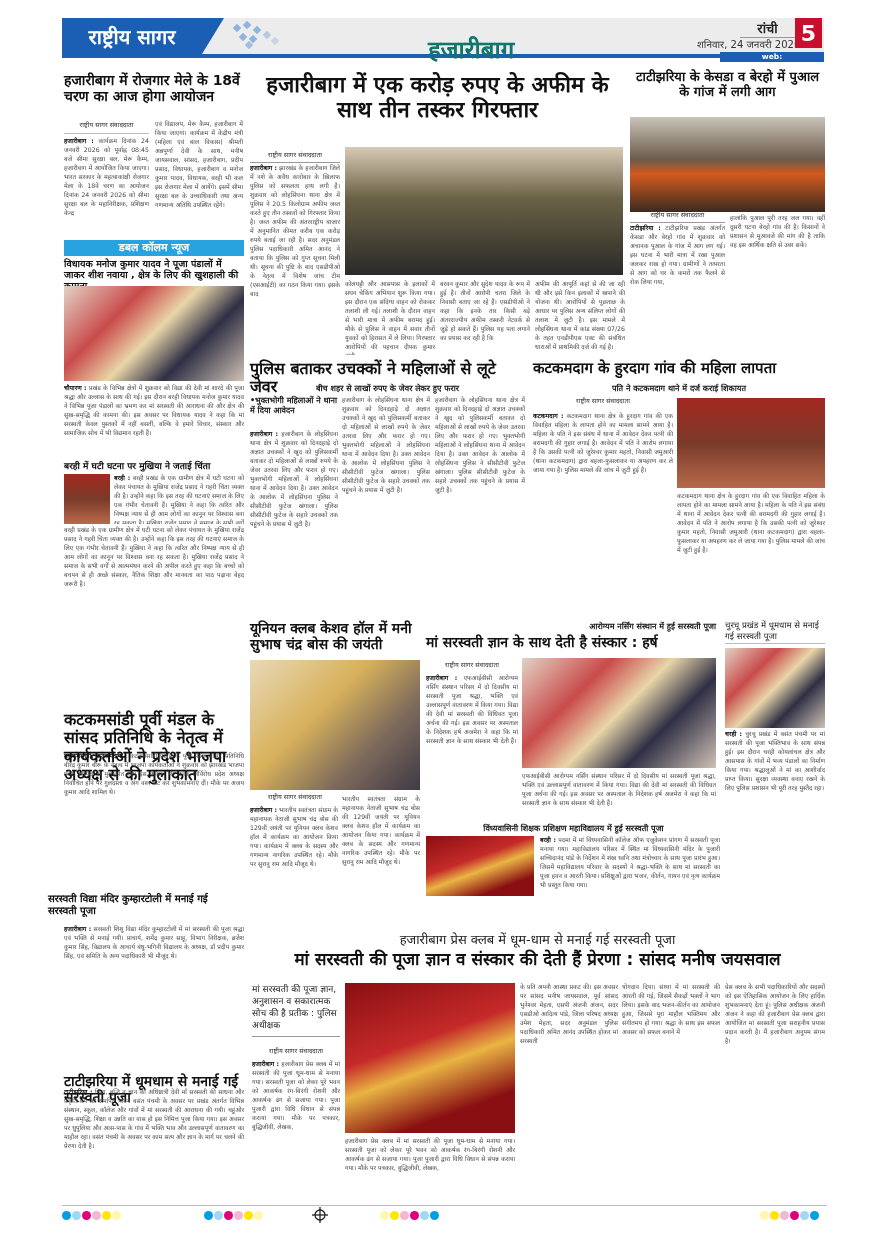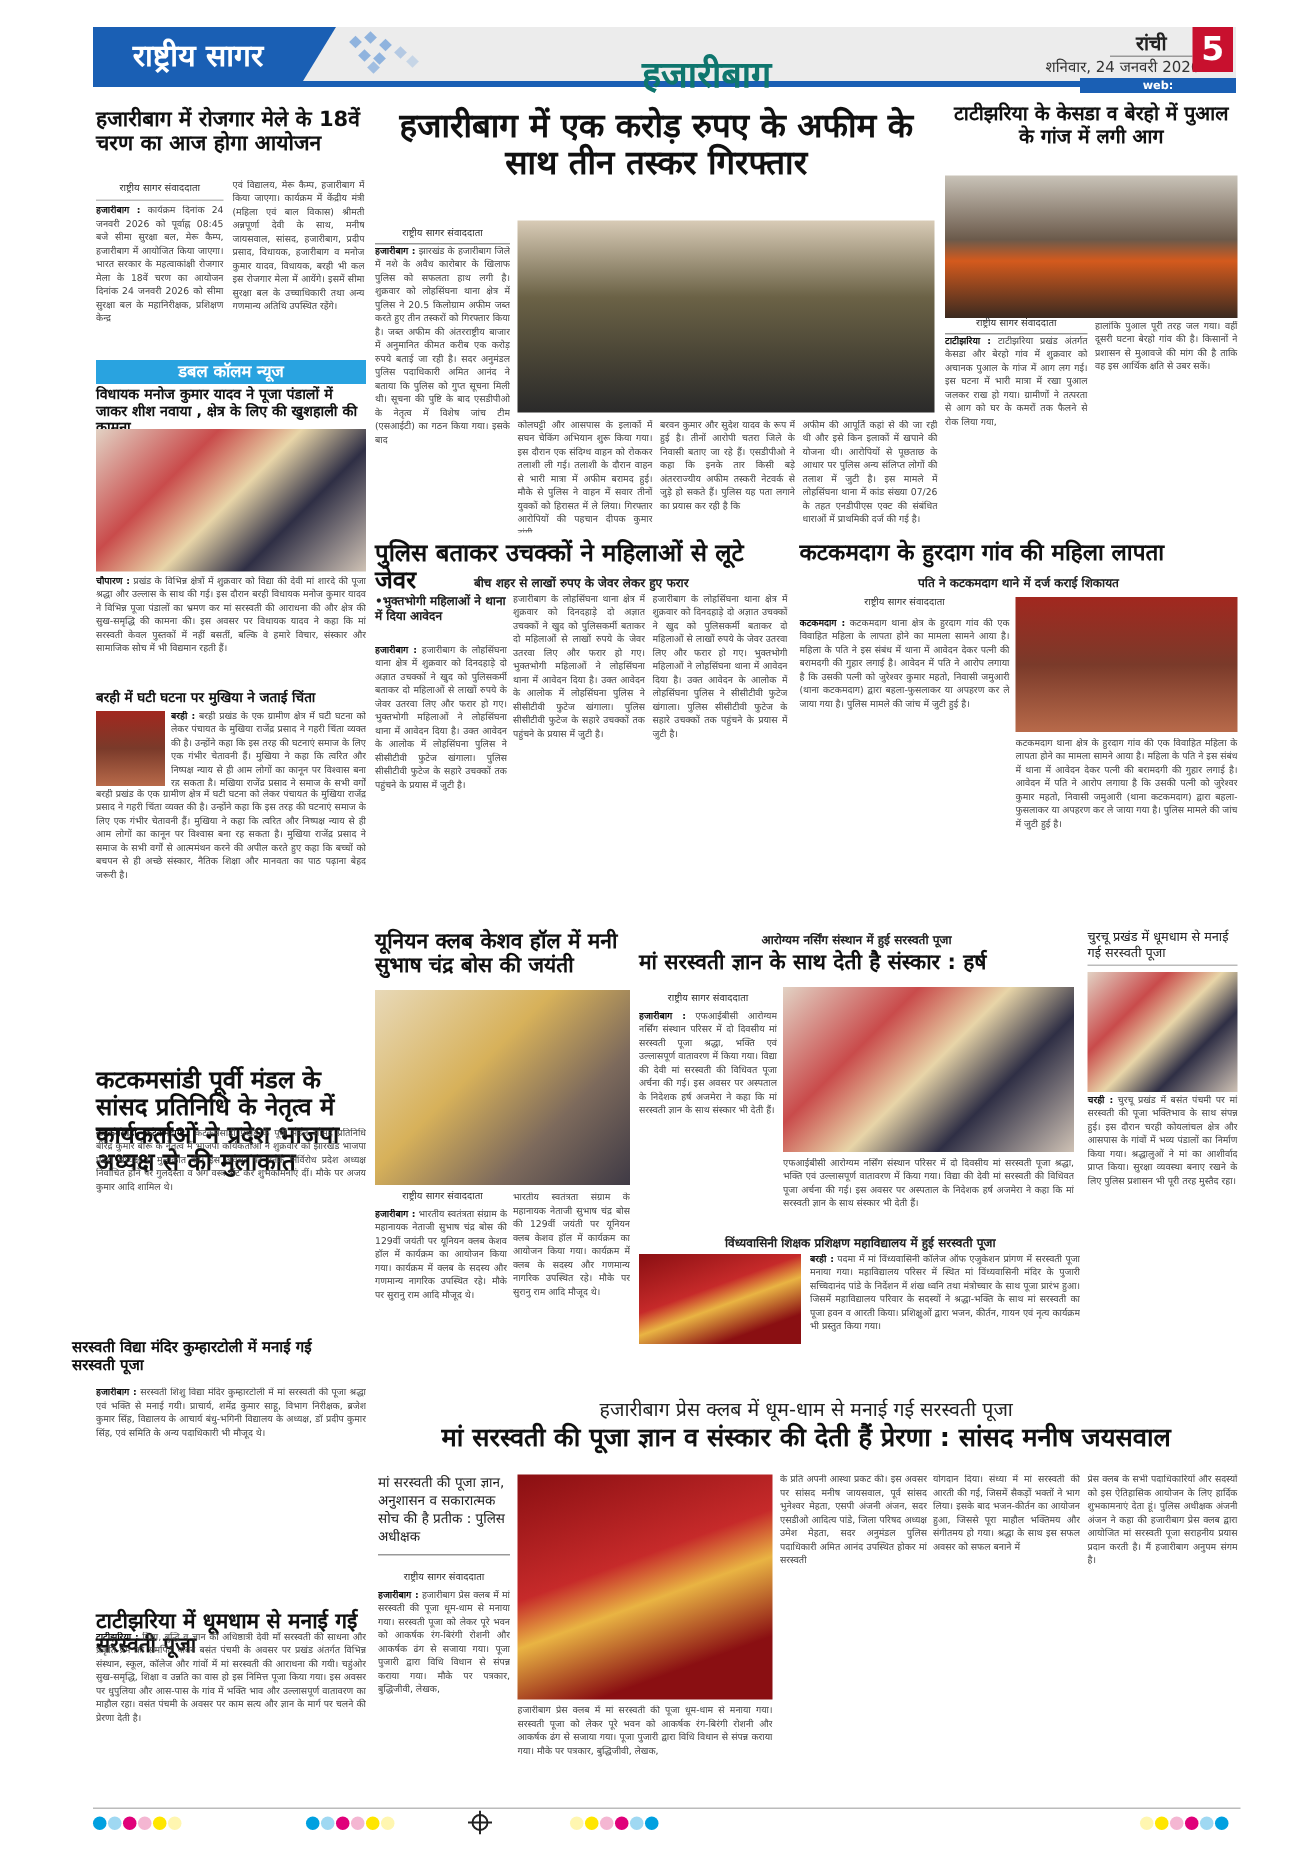--- a/index.html
+++ b/index.html
@@ -108,21 +108,21 @@
 <div class="abs body" style="left:533px;top:412px;width:140px;height:198px"><b>कटकमदाग :</b> <span>कटकमदाग थाना क्षेत्र के हुरदाग गांव की एक विवाहित महिला के लापता होने का मामला सामने आया है। महिला के पति ने इस संबंध में थाना में आवेदन देकर पत्नी की बरामदगी की गुहार लगाई है। आवेदन में पति ने आरोप लगाया है कि उसकी पत्नी को जुरेश्वर कुमार महतो, निवासी जमुआरी (थाना कटकमदाग) द्वारा बहला-फुसलाकर या अपहरण कर ले जाया गया है। पुलिस मामले की जांच में जुटी हुई है।</span></div>
 <div class="abs photo ph-person" style="left:677px;top:398px;width:148px;height:90px"></div>
 <div class="abs body" style="left:677px;top:492px;width:148px;height:118px">कटकमदाग थाना क्षेत्र के हुरदाग गांव की एक विवाहित महिला के लापता होने का मामला सामने आया है। महिला के पति ने इस संबंध में थाना में आवेदन देकर पत्नी की बरामदगी की गुहार लगाई है। आवेदन में पति ने आरोप लगाया है कि उसकी पत्नी को जुरेश्वर कुमार महतो, निवासी जमुआरी (थाना कटकमदाग) द्वारा बहला-फुसलाकर या अपहरण कर ले जाया गया है। पुलिस मामले की जांच में जुटी हुई है।</div>
 
 <h2 class="abs" style="left:250px;top:620px;width:170px;font-size:14px">यूनियन क्लब केशव हॉल में मनी सुभाष चंद्र बोस की जयंती</h2>
 <div class="abs photo ph-hall" style="left:250px;top:660px;width:170px;height:130px"></div>
 <div class="abs byline" style="left:250px;top:792px;width:90px;border:none">राष्ट्रीय सागर संवाददाता</div>
 <div class="abs body" style="left:250px;top:806px;width:88px;height:108px"><b>हजारीबाग :</b> <span>भारतीय स्वतंत्रता संग्राम के महानायक नेताजी सुभाष चंद्र बोस की 129वीं जयंती पर यूनियन क्लब केशव हॉल में कार्यक्रम का आयोजन किया गया। कार्यक्रम में क्लब के सदस्य और गणमान्य नागरिक उपस्थित रहे। मौके पर सुरानु राम आदि मौजूद थे।</span></div>
 <div class="abs body" style="left:342px;top:795px;width:78px;height:120px">भारतीय स्वतंत्रता संग्राम के महानायक नेताजी सुभाष चंद्र बोस की 129वीं जयंती पर यूनियन क्लब केशव हॉल में कार्यक्रम का आयोजन किया गया। कार्यक्रम में क्लब के सदस्य और गणमान्य नागरिक उपस्थित रहे। मौके पर सुरानु राम आदि मौजूद थे।</div>
 
-<div class="abs" style="left:426px;top:620px;width:290px;font-size:8px;font-weight:bold;text-align:center">आरोग्यम नर्सिंग संस्थान में हुई सरस्वती पूजा</div>
+<div class="abs" style="left:426px;top:620px;width:290px;font-size:8px;font-weight:bold;text-align:right">आरोग्यम नर्सिंग संस्थान में हुई सरस्वती पूजा</div>
 <h2 class="abs" style="left:426px;top:634px;width:290px;font-size:14px">मां सरस्वती ज्ञान के साथ देती है संस्कार : हर्ष</h2>
 <div class="abs byline" style="left:426px;top:660px;width:92px;border:none">राष्ट्रीय सागर संवाददाता</div>
 <div class="abs body" style="left:426px;top:674px;width:92px;height:140px"><b>हजारीबाग :</b> <span>एफआईबीसी आरोग्यम नर्सिंग संस्थान परिसर में दो दिवसीय मां सरस्वती पूजा श्रद्धा, भक्ति एवं उल्लासपूर्ण वातावरण में किया गया। विद्या की देवी मां सरस्वती की विधिवत पूजा अर्चना की गई। इस अवसर पर अस्पताल के निदेशक हर्ष अजमेरा ने कहा कि मां सरस्वती ज्ञान के साथ संस्कार भी देती हैं।</span></div>
 <div class="abs photo ph-pandal" style="left:522px;top:658px;width:194px;height:110px"></div>
 <div class="abs body" style="left:522px;top:772px;width:194px;height:42px">एफआईबीसी आरोग्यम नर्सिंग संस्थान परिसर में दो दिवसीय मां सरस्वती पूजा श्रद्धा, भक्ति एवं उल्लासपूर्ण वातावरण में किया गया। विद्या की देवी मां सरस्वती की विधिवत पूजा अर्चना की गई। इस अवसर पर अस्पताल के निदेशक हर्ष अजमेरा ने कहा कि मां सरस्वती ज्ञान के साथ संस्कार भी देती हैं।</div>
 
 <div class="abs" style="left:725px;top:620px;width:100px;font-size:8.5px;line-height:1.25;border-bottom:1px solid #bbb;padding-bottom:2px">चुरचू प्रखंड में धूमधाम से मनाई गई सरस्वती पूजा</div>
 <div class="abs photo ph-pandal" style="left:725px;top:648px;width:100px;height:80px"></div>
 <div class="abs body" style="left:725px;top:730px;width:100px;height:180px"><b>चरही :</b> <span>चुरचू प्रखंड में बसंत पंचमी पर मां सरस्वती की पूजा भक्तिभाव के साथ संपन्न हुई। इस दौरान चरही कोयलांचल क्षेत्र और आसपास के गांवों में भव्य पंडालों का निर्माण किया गया। श्रद्धालुओं ने मां का आशीर्वाद प्राप्त किया। सुरक्षा व्यवस्था बनाए रखने के लिए पुलिस प्रशासन भी पूरी तरह मुस्तैद रहा।</span></div>
 

